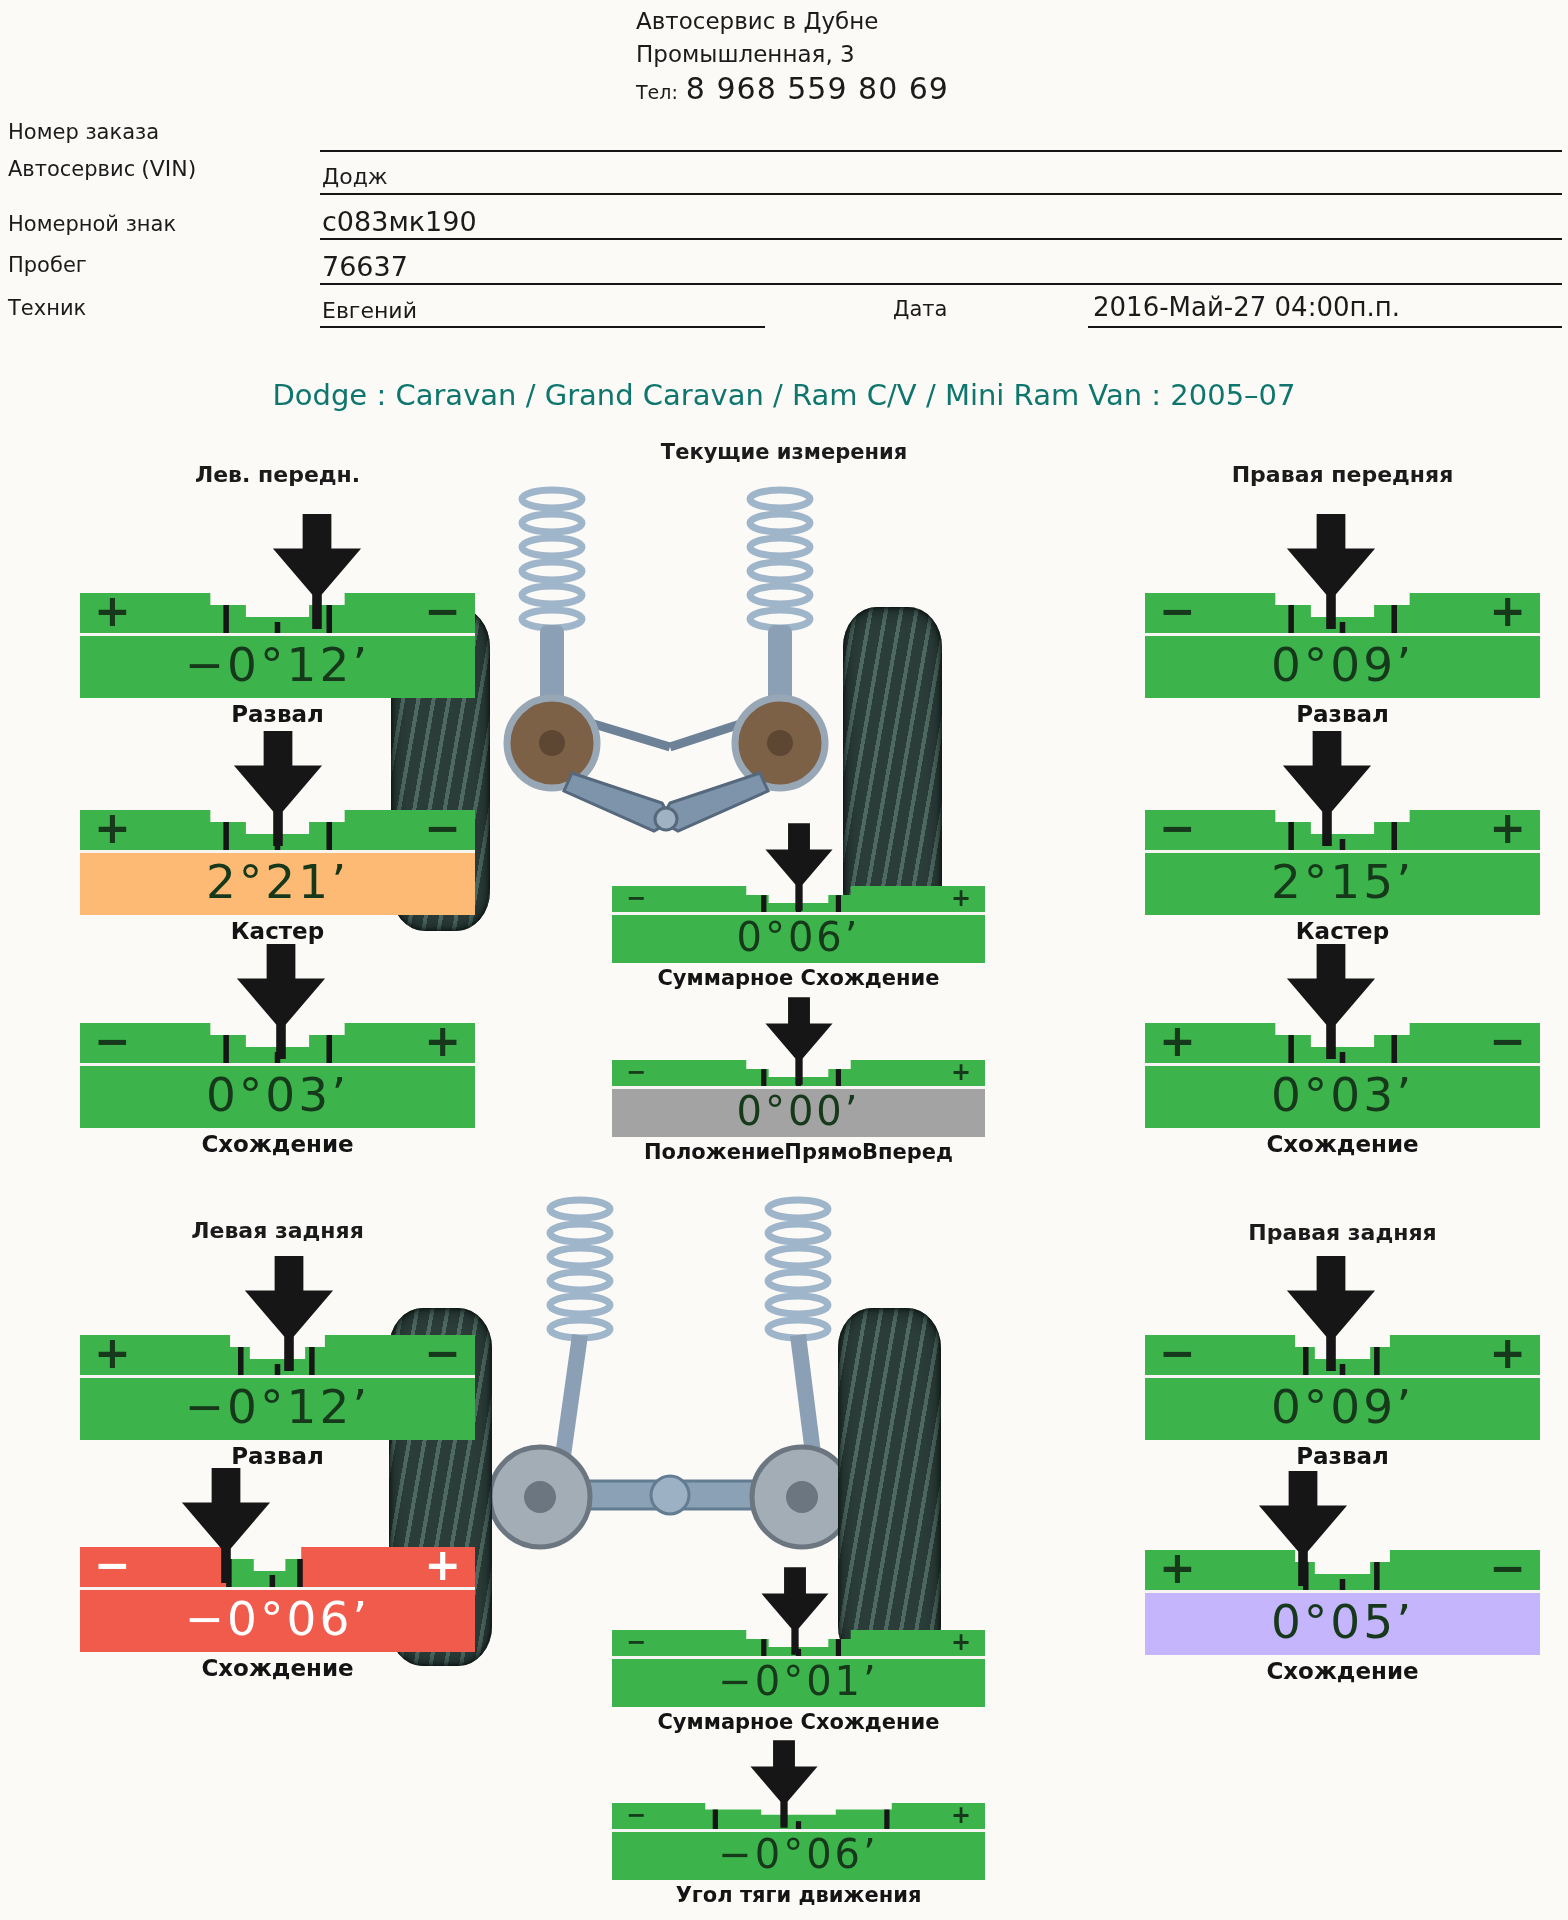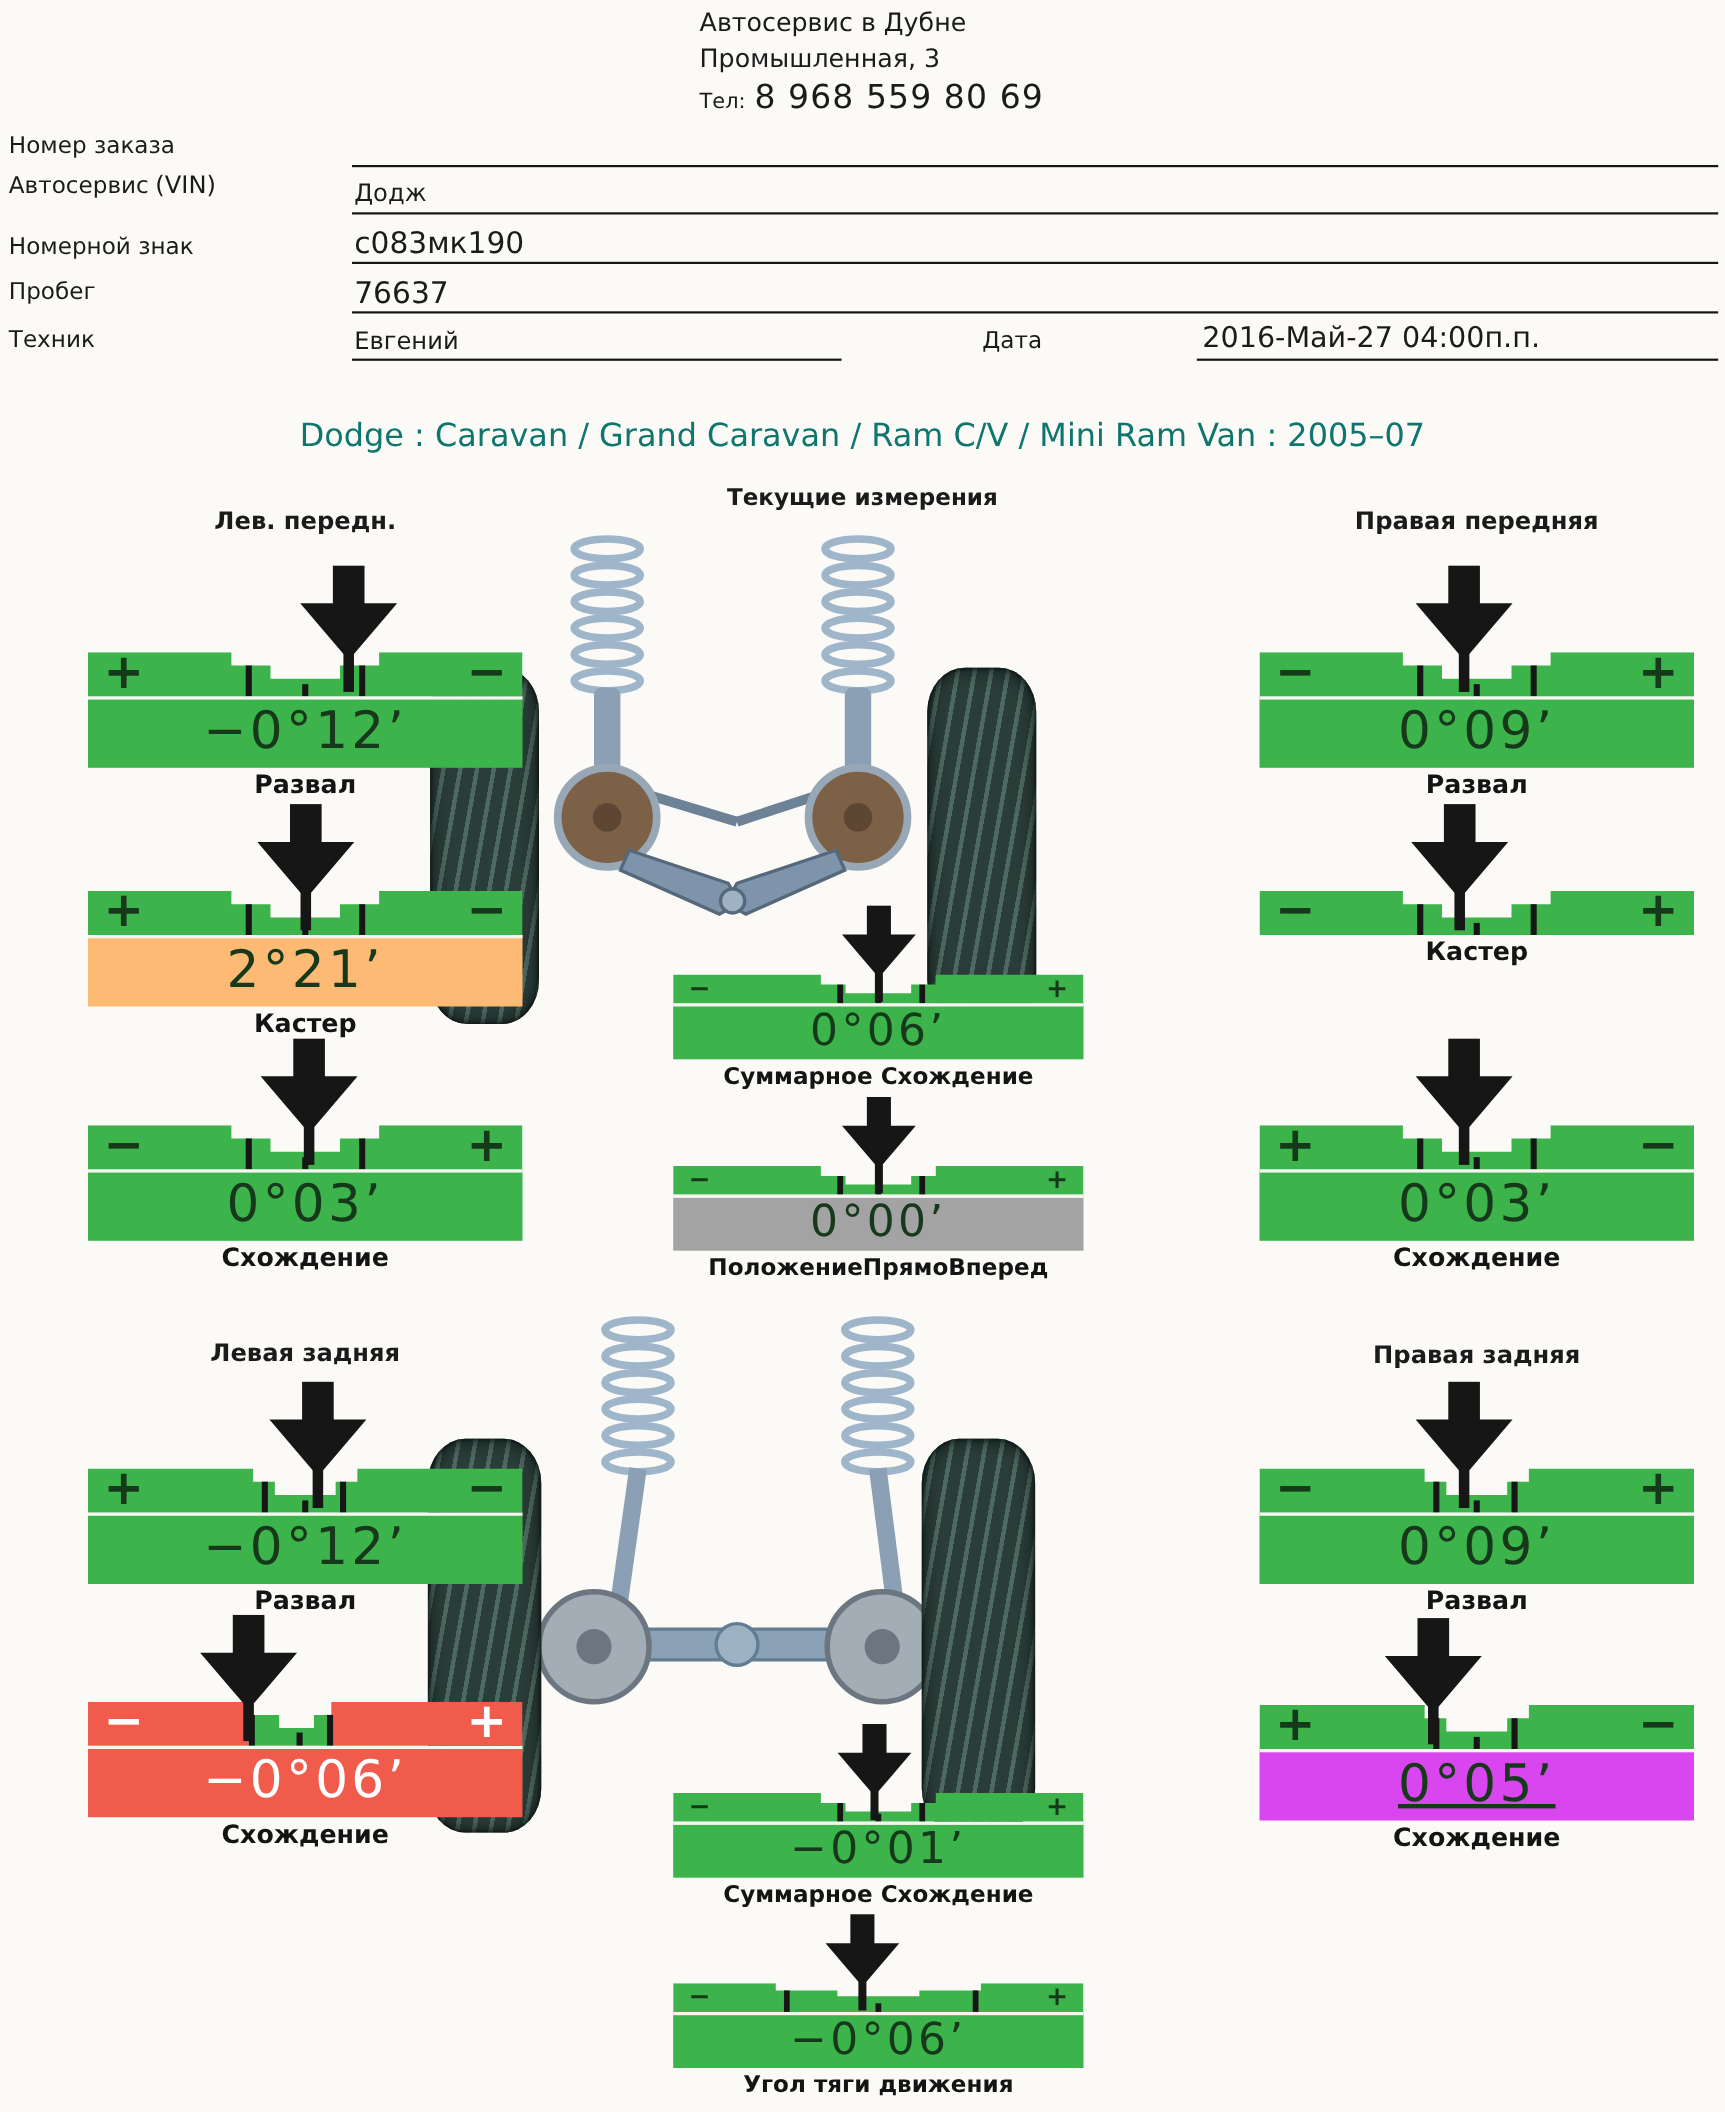--- a/index.html
+++ b/index.html
@@ -250,20 +250,21 @@
         <rect x="36.3" y="12" width="1.4" height="28" fill="#161616"></rect>
         <rect x="62.4" y="12" width="1.4" height="28" fill="#161616"></rect>
         <rect x="49.3" y="29" width="1.4" height="11" fill="#161616"></rect>
       </svg>
     <svg class="pointer" viewBox="0 0 96 120" style="left: 46%;">
         <use href="#ptr"></use>
       </svg>
     <span class="sign sl">−</span>
     <span class="sign sr">+</span>
   </div>
+  <div class="value" style="background: rgb(60, 180, 75);">2°15’</div>
   <div class="glabel">Кастер</div>
 </div>
 
 <div class="gauge g-side" style="left:1145px;top:1023px;">
   <div class="scale">
       <svg class="scale-svg" viewBox="0 0 100 40" preserveAspectRatio="none">
         <polygon points="0,0 33,0 33,12 42,12 42,24 58,24 58,12 67,12 67,0 100,0 100,40 0,40" fill="#3cb44b"></polygon>
         <rect x="36.3" y="12" width="1.4" height="28" fill="#161616"></rect>
         <rect x="62.4" y="12" width="1.4" height="28" fill="#161616"></rect>
         <rect x="49.3" y="29" width="1.4" height="11" fill="#161616"></rect>
@@ -377,21 +378,21 @@
         <rect x="40" y="12" width="1.4" height="28" fill="#161616"></rect>
         <rect x="58" y="12" width="1.4" height="28" fill="#161616"></rect>
         <rect x="49.3" y="29" width="1.4" height="11" fill="#161616"></rect>
       </svg>
     <svg class="pointer" viewBox="0 0 96 120" style="left: 40%;">
         <use href="#ptr"></use>
       </svg>
     <span class="sign sl">+</span>
     <span class="sign sr">−</span>
   </div>
-  <div class="value" style="background: #d946ef; text-decoration: underline;">0°05’</div>
+  <div class="value" style="background: #c4b5fd;">0°05’</div>
   <div class="glabel">Схождение</div>
 </div>
 
 <div class="gauge g-mid" style="left:612px;top:1630px;">
   <div class="scale">
       <svg class="scale-svg" viewBox="0 0 100 40" preserveAspectRatio="none">
         <polygon points="0,0 36,0 36,14 42,14 42,26 58,26 58,14 64,14 64,0 100,0 100,40 0,40" fill="#3cb44b"></polygon>
         <rect x="40" y="14" width="1.4" height="26" fill="#161616"></rect>
         <rect x="60" y="14" width="1.4" height="26" fill="#161616"></rect>
         <rect x="49.3" y="29" width="1.4" height="11" fill="#161616"></rect>

